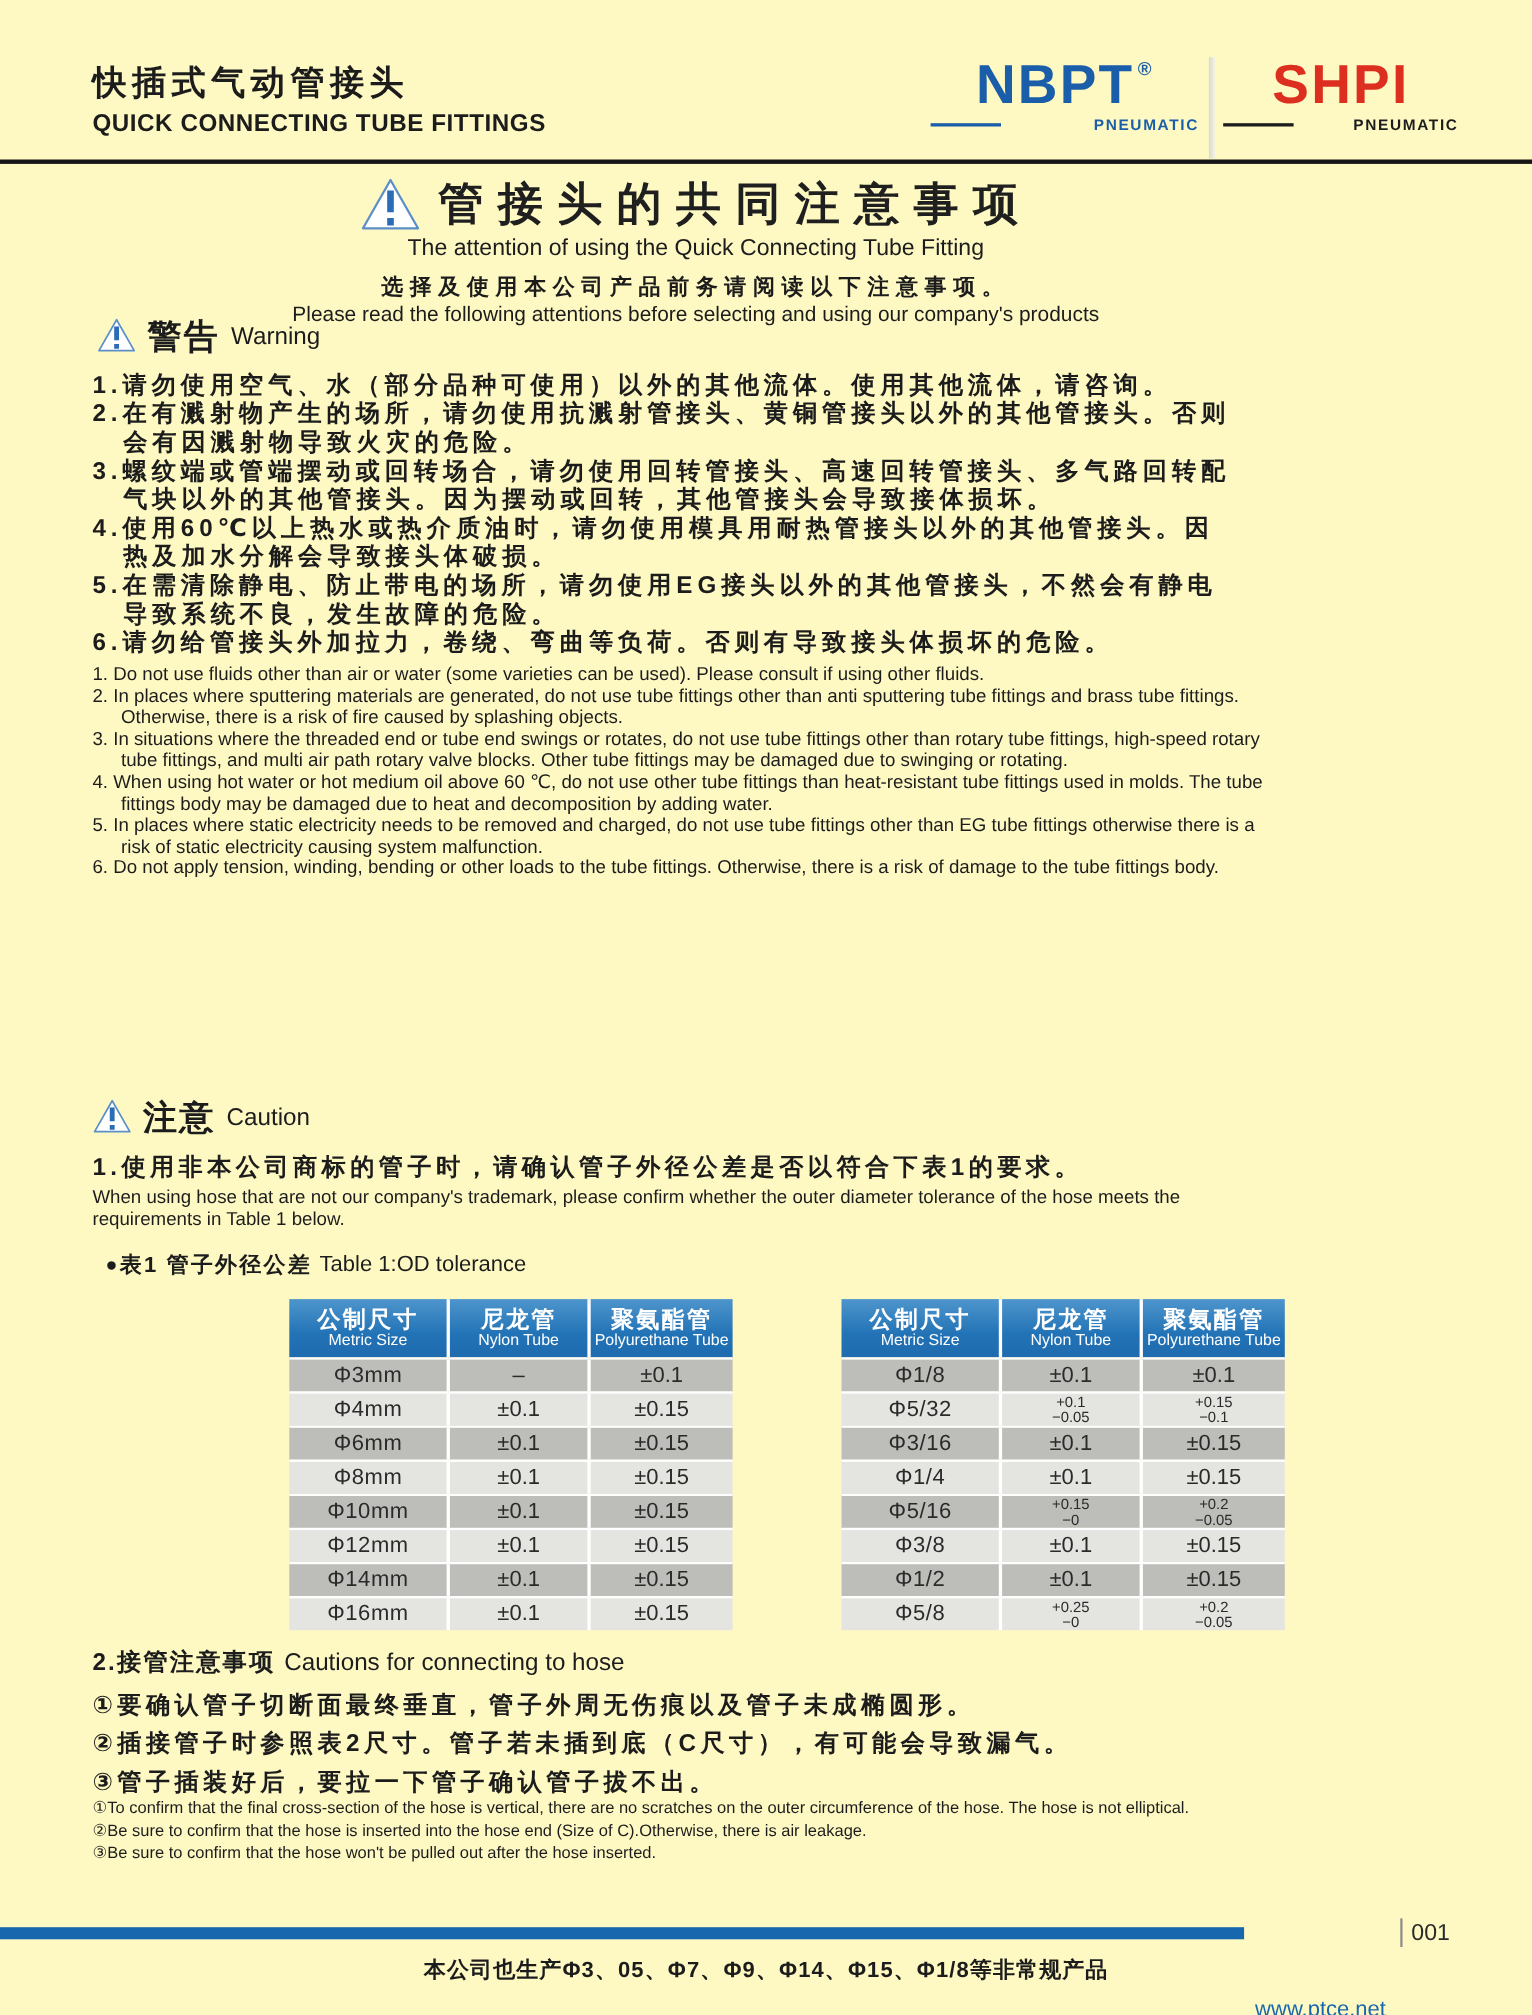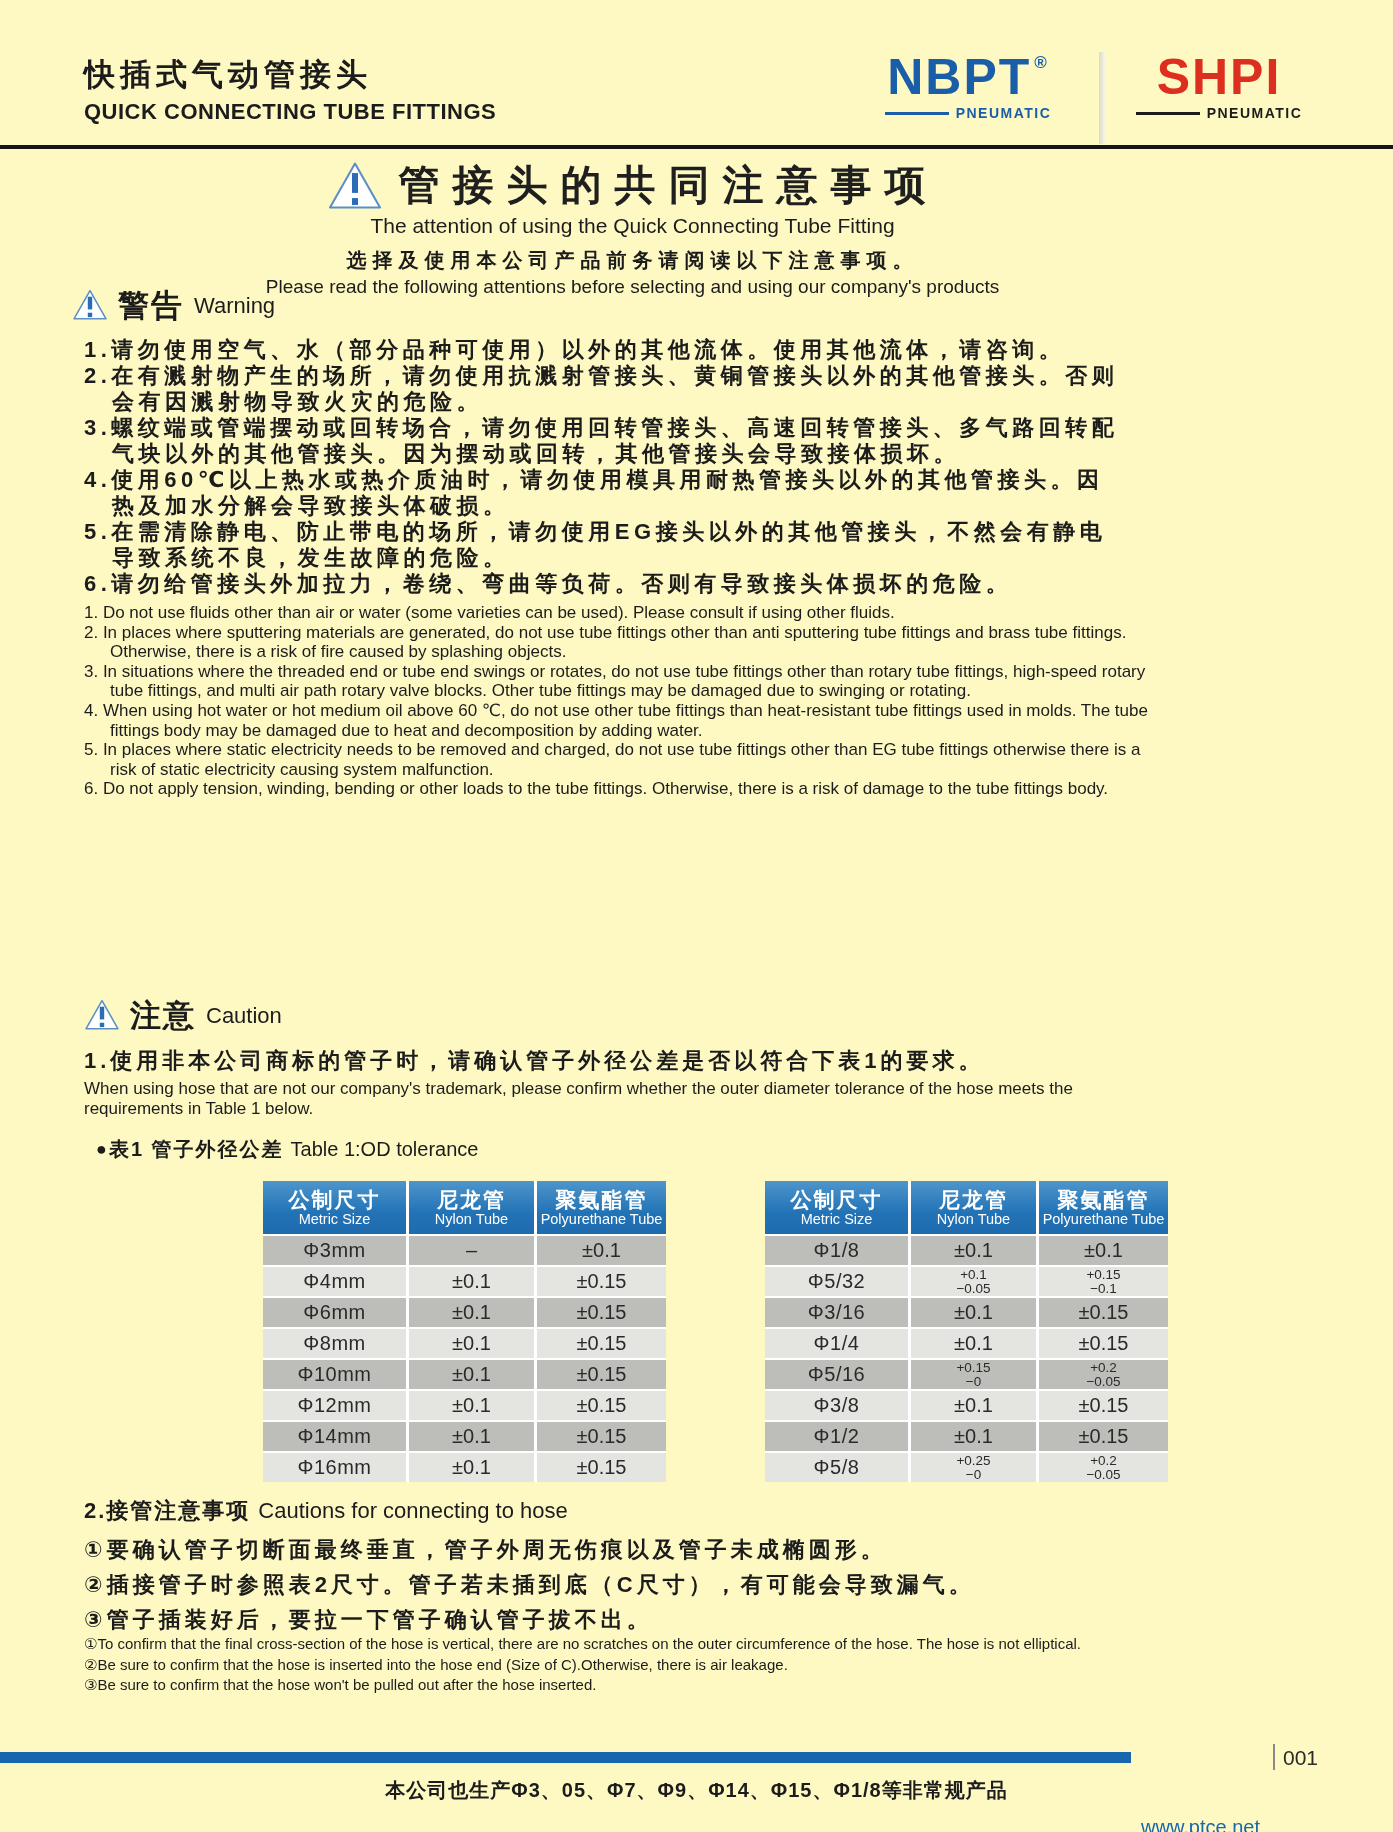--- a/index.html
+++ b/index.html
@@ -12,38 +12,38 @@
 
   
   .hdr-cn{left:84px;top:54px;font-size:31px;font-weight:700;letter-spacing:5px;}
   .hdr-en{left:84px;top:99px;font-size:22px;font-weight:700;letter-spacing:.5px;}
   .rule{left:0;top:145px;width:1393px;height:4px;background:#161616;}
   .logo{text-align:center;line-height:1;}
   .logo-nbpt{left:846px;top:52px;width:244px;color:#1a5ea9;}
   .logo-shpi{left:1112px;top:52px;width:214px;color:#dd2f1f;}
   .logo-main{font-size:50px;font-weight:900;letter-spacing:2px;display:inline-block;position:relative;}
   .logo-reg{font-size:17px;font-weight:700;position:relative;top:-26px;margin-left:3px;}
-  .logo-sub{margin-top:4px;display:flex;align-items:center;justify-content:center;gap:7px;font-size:14px;font-weight:700;letter-spacing:1.5px;}
+  .logo-sub{margin-top:4px;display:flex;align-items:center;justify-content:space-between;gap:7px;font-size:14px;font-weight:700;letter-spacing:1.5px;}
   .logo-dash{width:64px;height:3px;background:currentColor;display:inline-block;}
   .logo-shpi .logo-sub{color:#1c1c1c;}
   .logo-divider{left:1099px;top:52px;width:6px;height:92px;background:linear-gradient(90deg,#cccccc,#f4f4f4);opacity:.7;}
 
   
   .notice{left:10px;top:158px;width:1245px;text-align:center;}
   .notice-title-row{display:flex;justify-content:center;align-items:center;gap:16px;}
   .notice-title-cn{font-size:41px;font-weight:600;letter-spacing:13px;color:#1f1f1f;}
   .notice-title-en{font-size:21px;margin-top:1px;}
   .notice-cn{margin-top:9px;font-size:20px;font-weight:600;letter-spacing:6px;}
   .notice-en{margin-top:2px;font-size:19px;}
 
   
   .sec-head{display:flex;align-items:flex-end;gap:10px;}
   .sec-head-cn{font-size:31px;font-weight:800;line-height:1;letter-spacing:2px;}
   .sec-head-en{font-size:22px;padding-bottom:2px;}
-  .warn-head{left:72px;top:289px;}
+  .warn-head{left:88px;top:289px;}
   .caut-head{left:84px;top:999px;}
 
   
   .cn-list{left:84px;top:337px;width:1045px;font-size:22px;font-weight:700;letter-spacing:4.5px;line-height:26px;}
   .cn-list .li{padding-left:28px;text-indent:-28px;}
   .en-list{left:84px;top:603px;width:1082px;font-size:17px;line-height:19.6px;}
   .en-list .li{padding-left:26px;text-indent:-26px;}
 
   
   .caut-cn{left:84px;top:1046px;width:1100px;font-size:22px;font-weight:700;letter-spacing:4px;}

